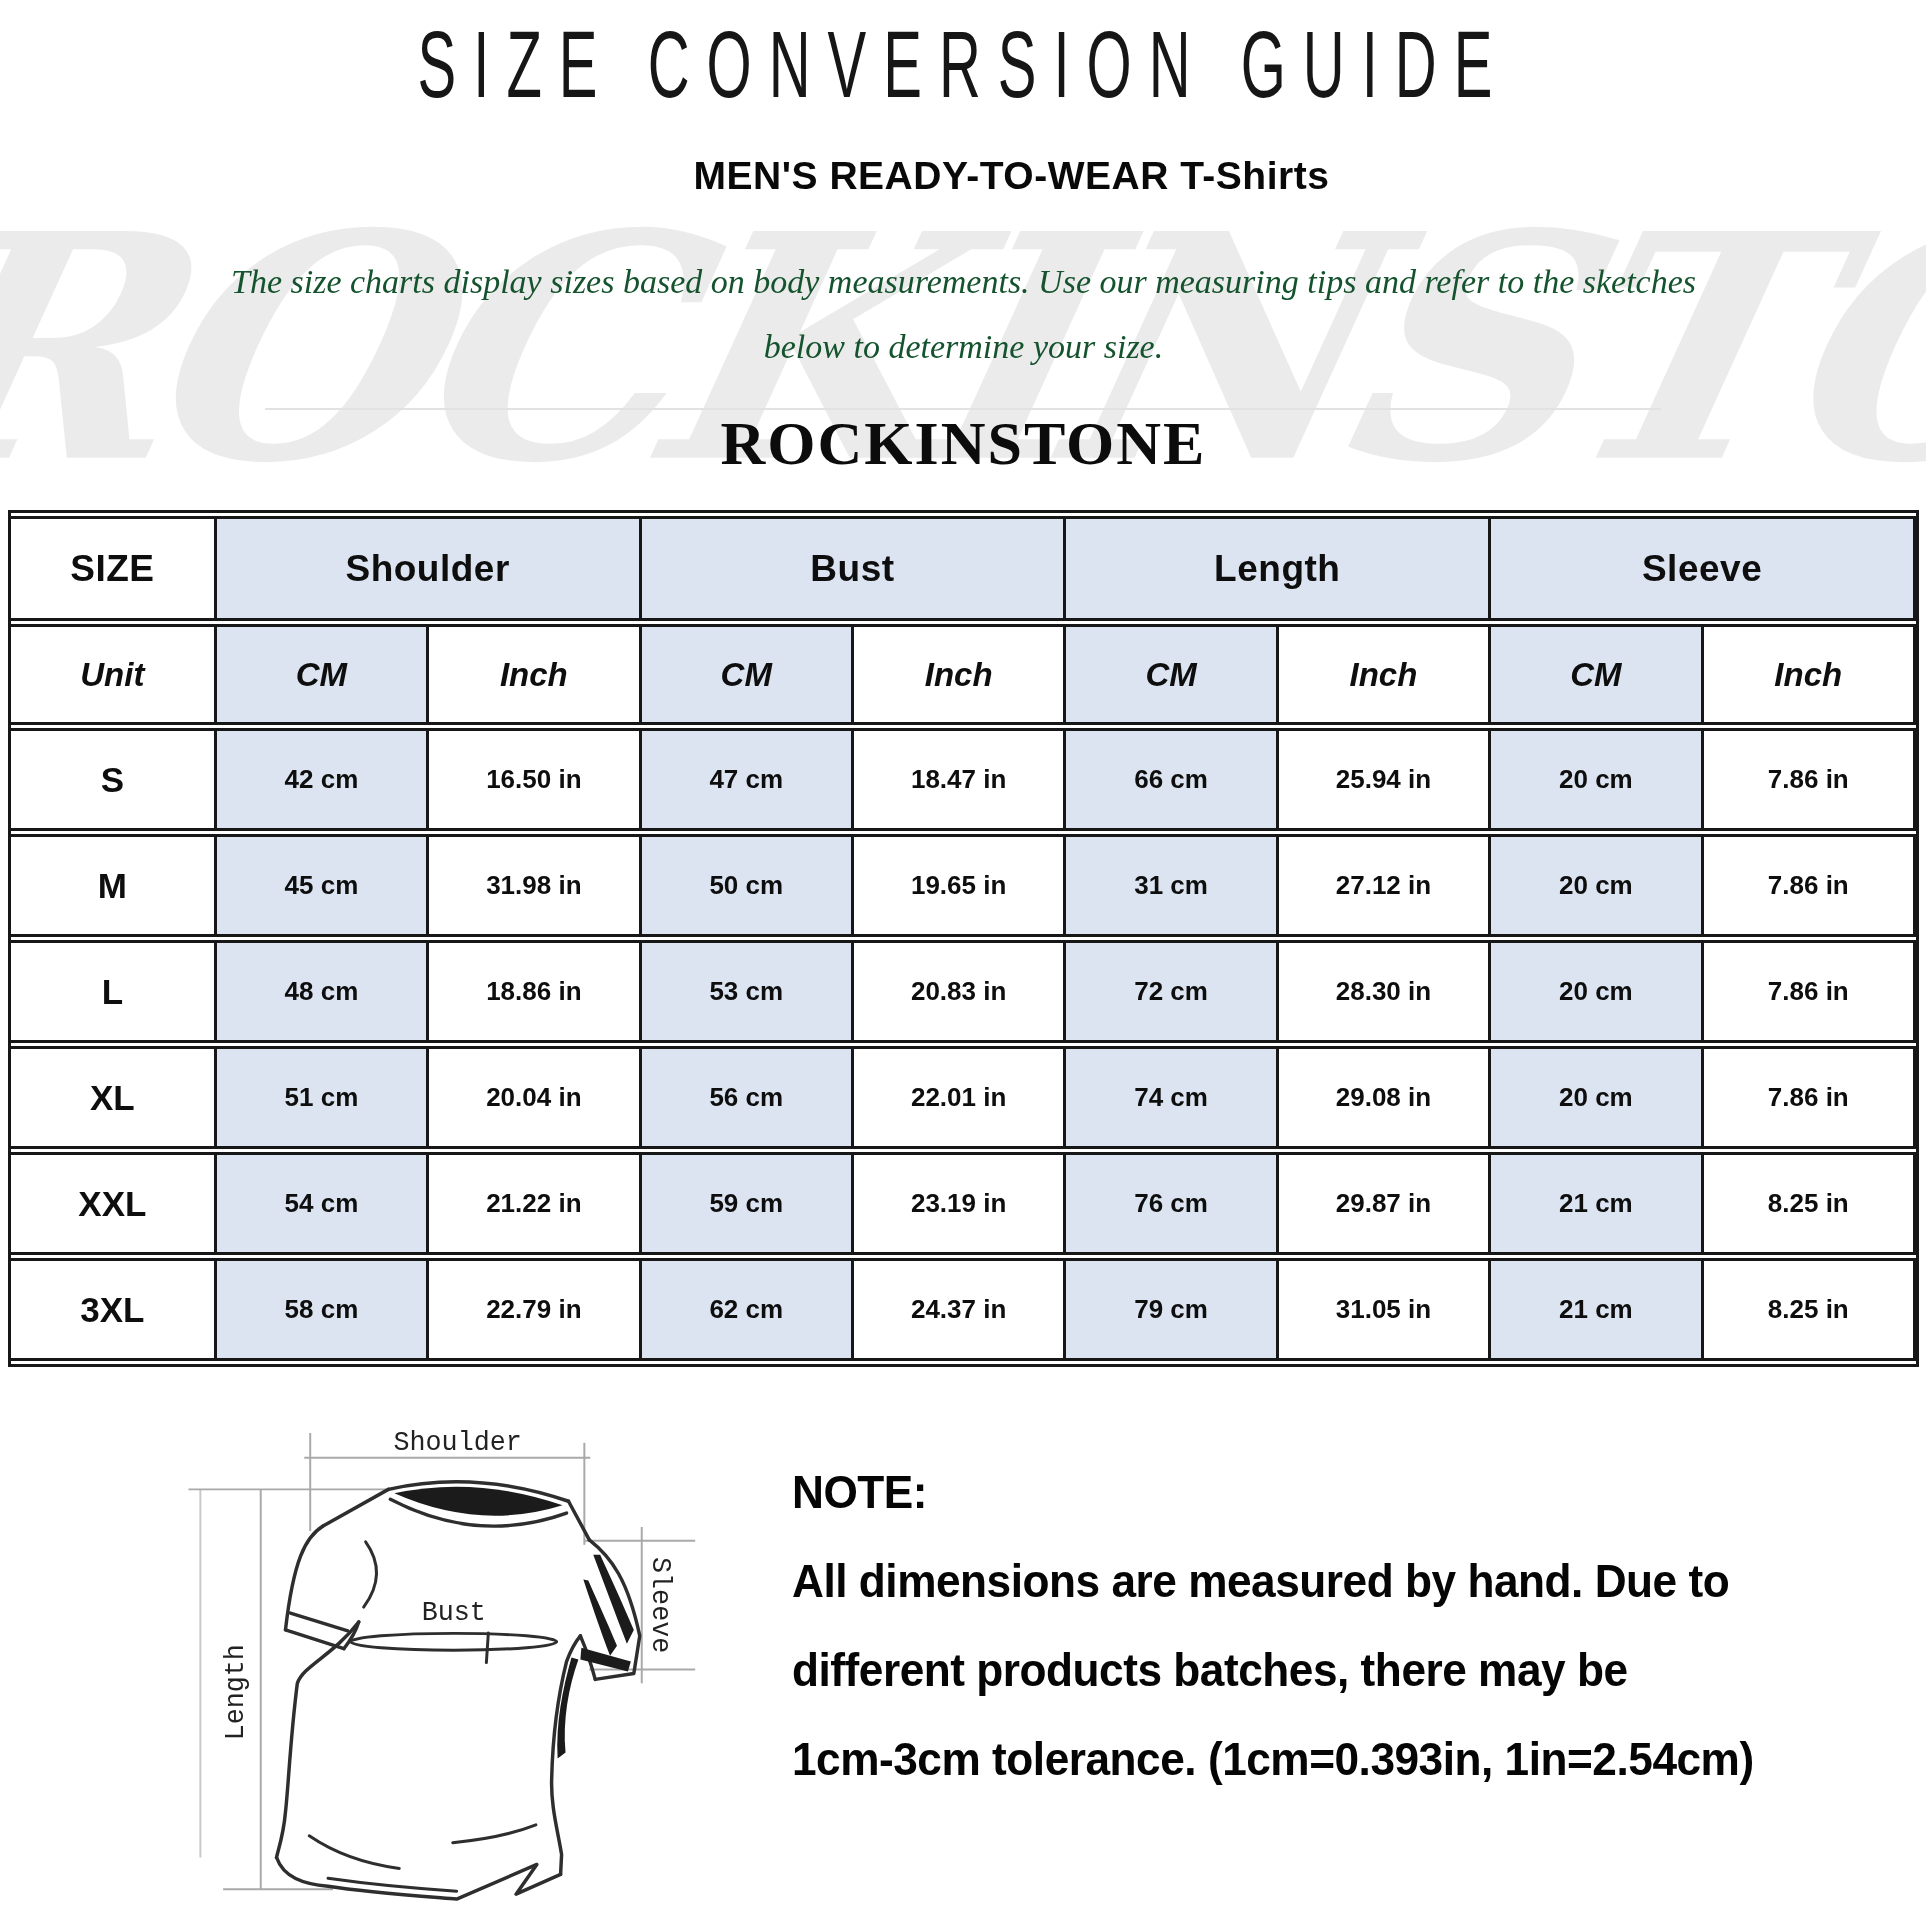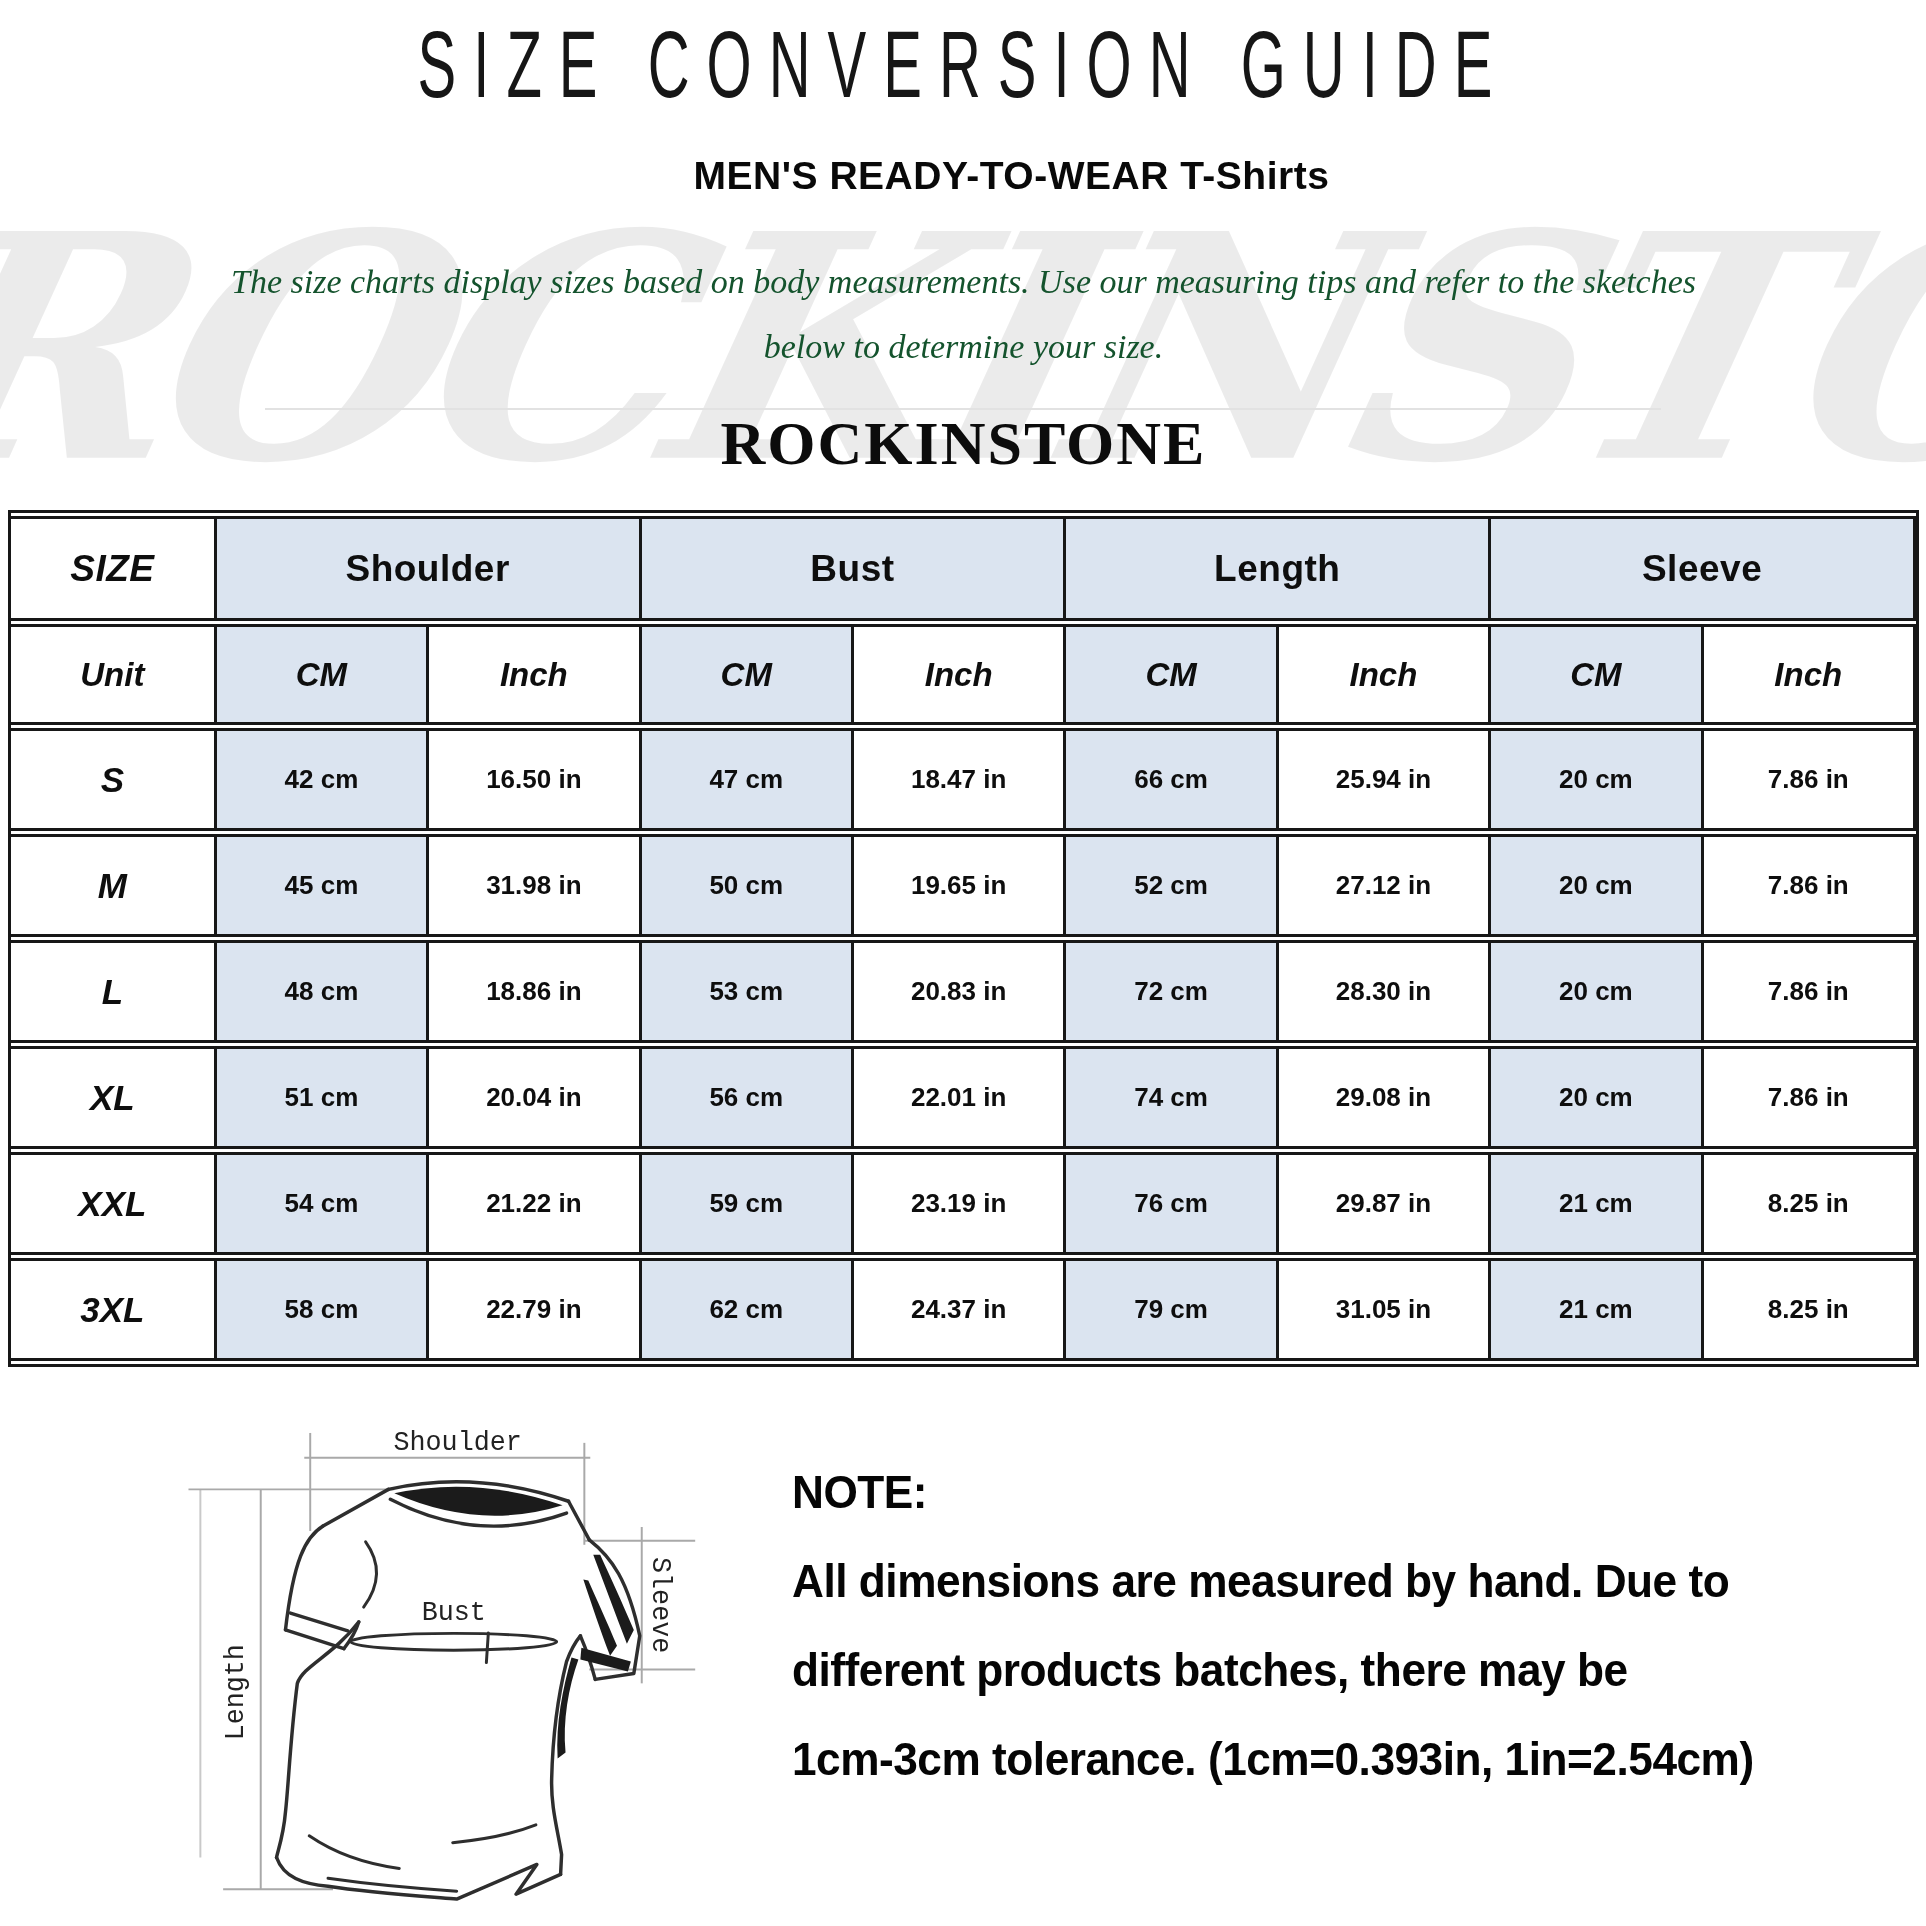--- a/index.html
+++ b/index.html
@@ -86,21 +86,21 @@
     background: #ffffff;
     font-weight: 700;
     color: #0e0e0e;
     overflow: hidden;
     white-space: nowrap;
   }
   .size-table .band { background: #dbe4f0; }
   .size-table tr.r-group th { height: 105px; font-size: 37px; letter-spacing: 0.5px; }
   .size-table tr.r-unit  td { height: 101px; font-size: 33px; font-style: italic; }
   .size-table tbody      td { height: 103px; font-size: 26px; }
-  .size-table .col-size { font-size: 35px; font-style: italic; }
+  .size-table .col-size { font-size: 35px; }
   
   .sketch {
     position: absolute; top: 1410px; left: 139px;
     width: 574px; height: 517px; z-index: 2;
   }
   .sketch text {
     font-family: "Liberation Mono", monospace;
     font-size: 27px; fill: #222;
   }
   .note {
@@ -177,21 +177,21 @@
           <td>25.94 in</td>
           <td class="band">20 cm</td>
           <td>7.86 in</td>
         </tr>
         <tr>
           <td class="col-size">M</td>
           <td class="band">45 cm</td>
           <td>31.98 in</td>
           <td class="band">50 cm</td>
           <td>19.65 in</td>
-          <td class="band">52 cm</td>
+          <td class="band">31 cm</td>
           <td>27.12 in</td>
           <td class="band">20 cm</td>
           <td>7.86 in</td>
         </tr>
         <tr>
           <td class="col-size">L</td>
           <td class="band">48 cm</td>
           <td>18.86 in</td>
           <td class="band">53 cm</td>
           <td>20.83 in</td>

